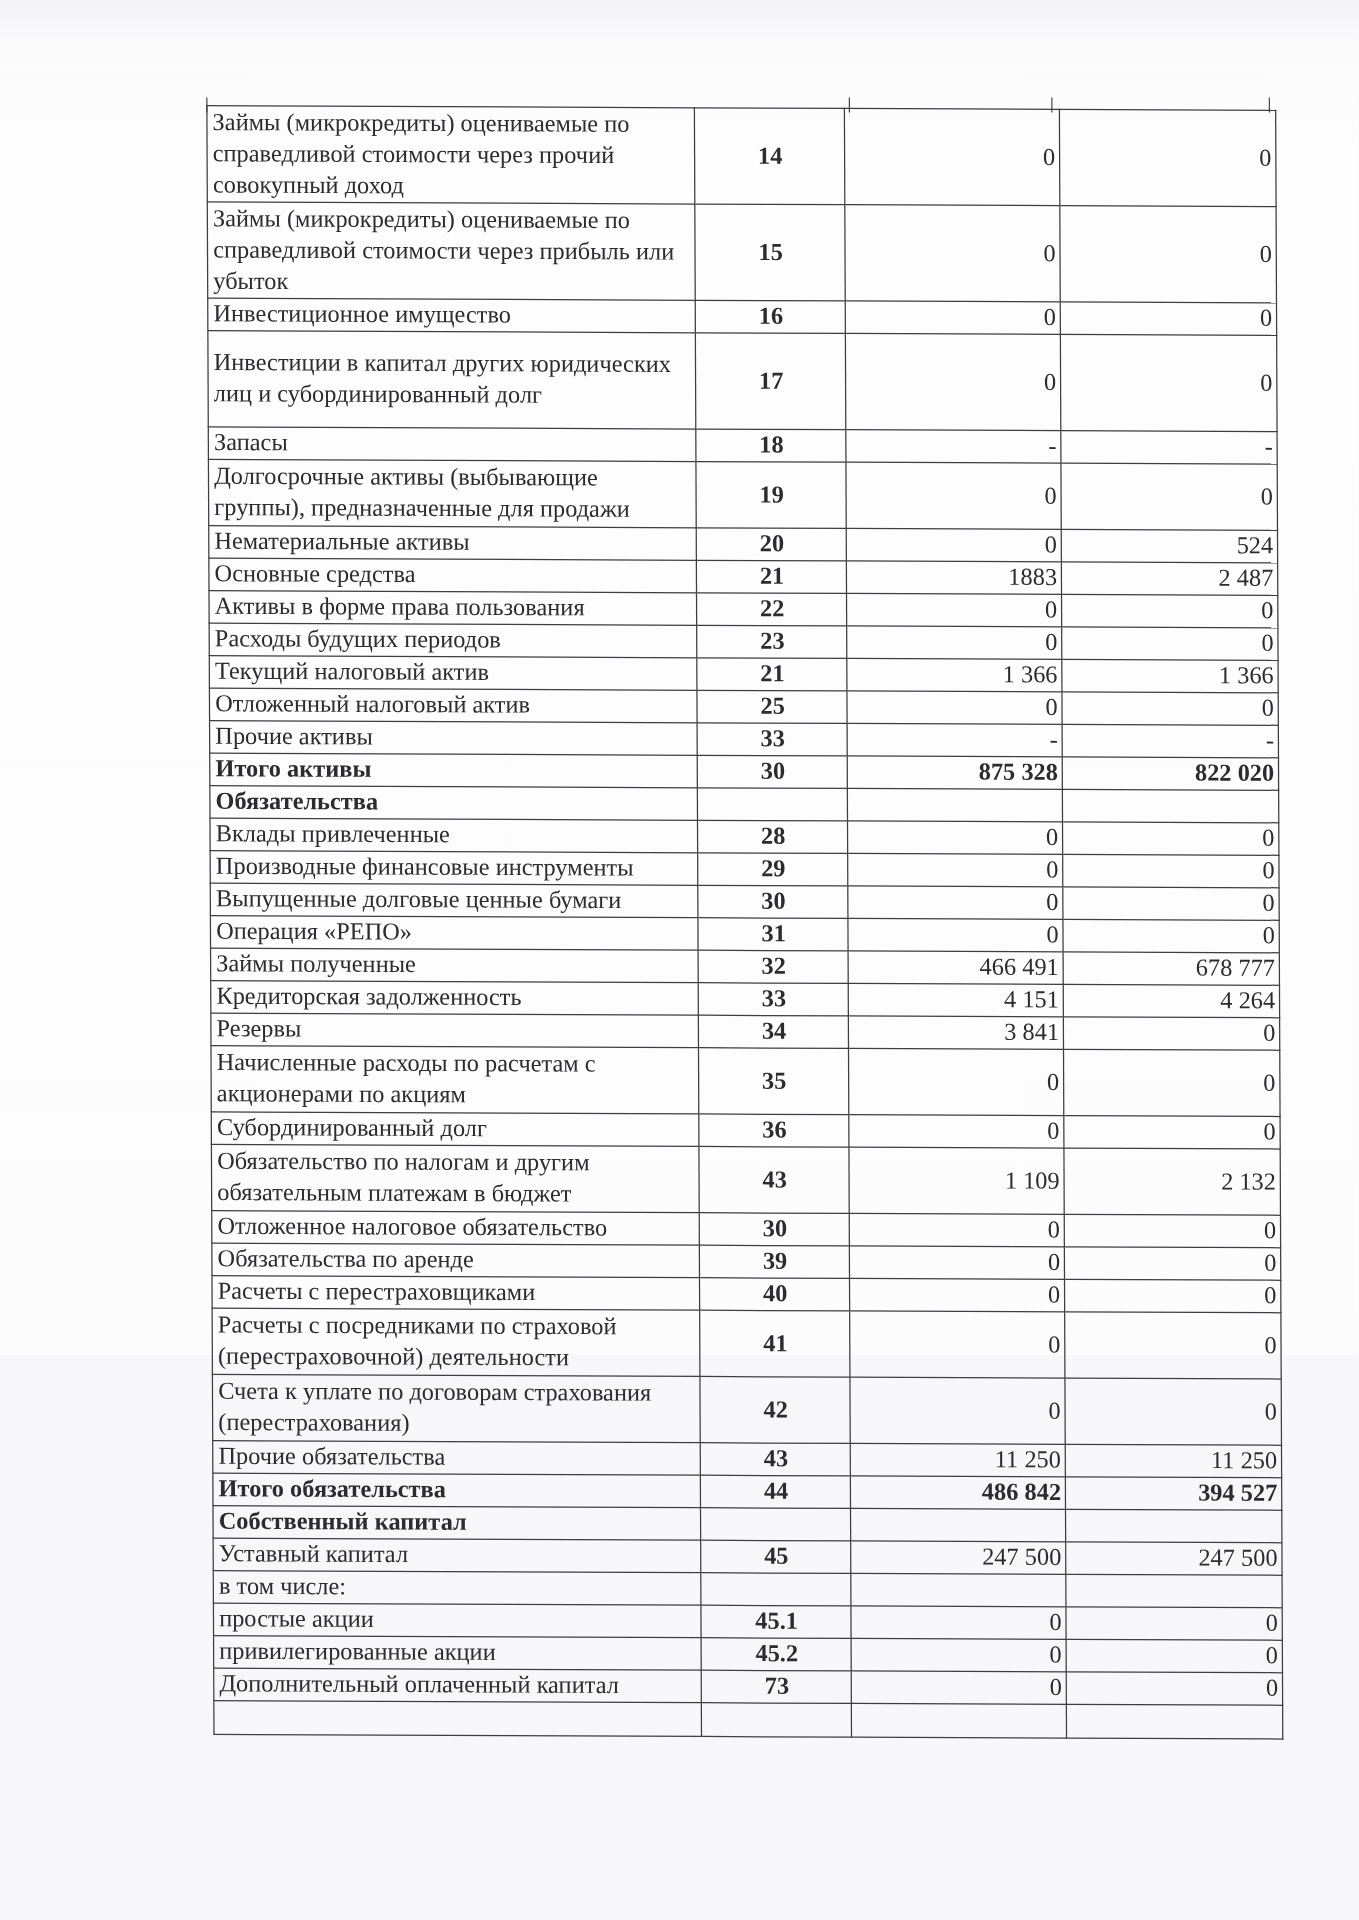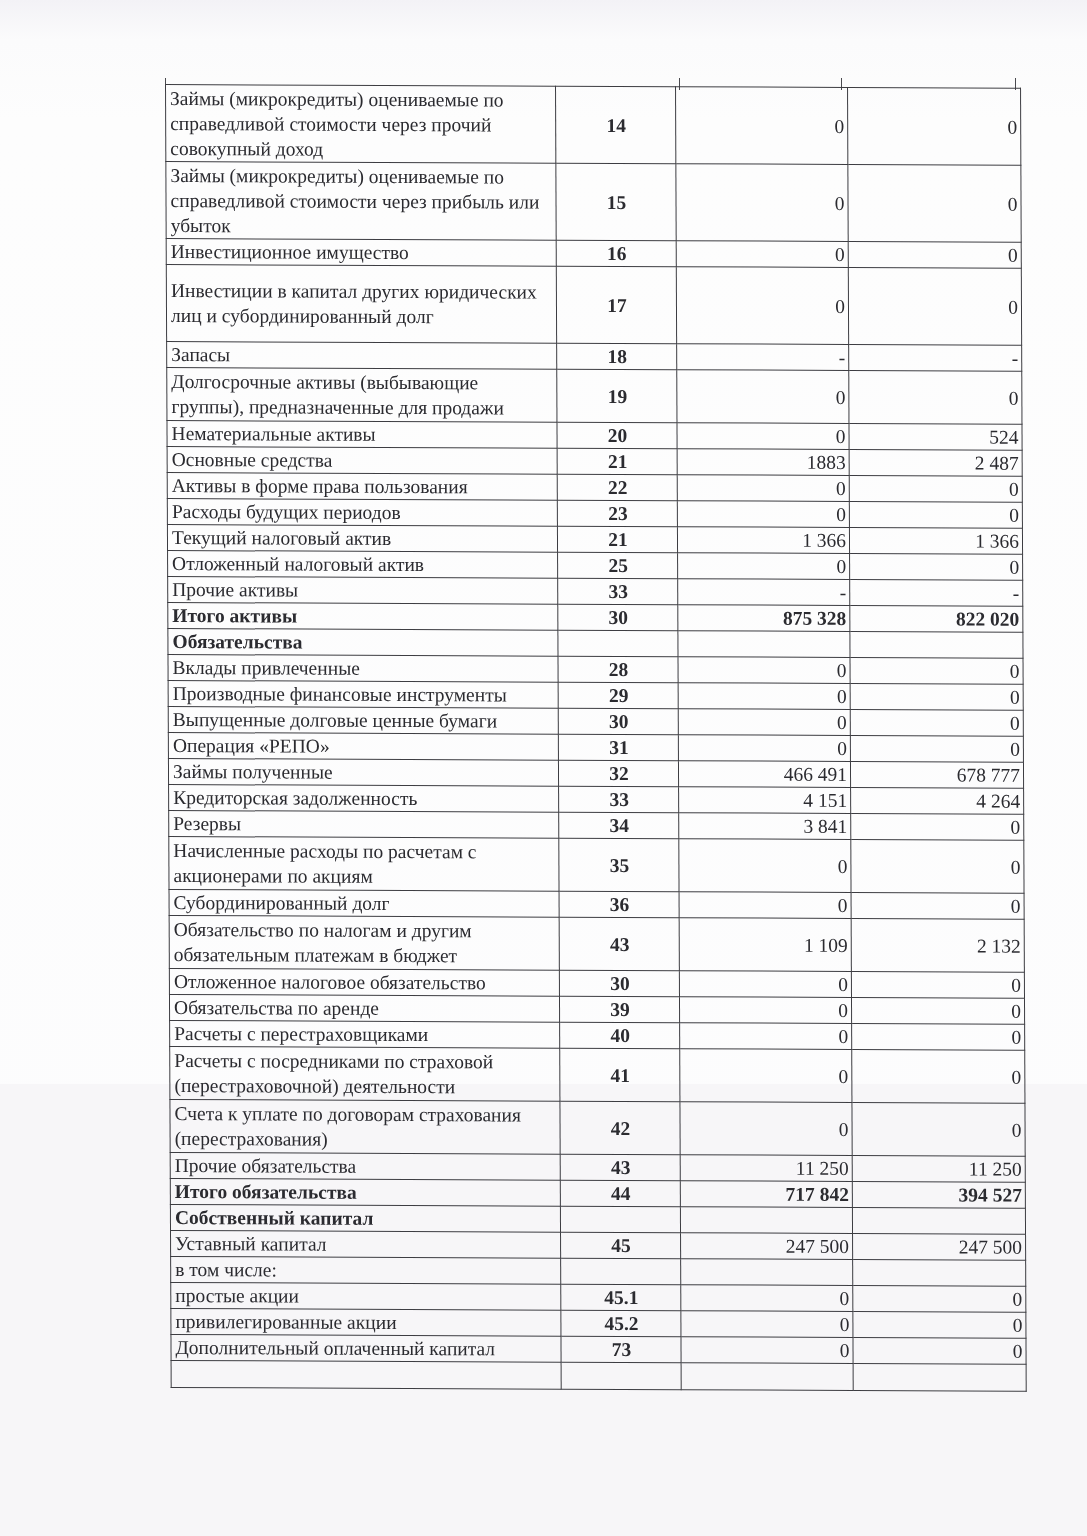--- a/index.html
+++ b/index.html
@@ -252,21 +252,21 @@
         </tr>
         <tr class="h1">
           <td class="name">Прочие обязательства</td>
           <td class="code">43</td>
           <td class="num">11 250</td>
           <td class="num">11 250</td>
         </tr>
         <tr class="h1 bold">
           <td class="name">Итого обязательства</td>
           <td class="code">44</td>
-          <td class="num">717 842</td>
+          <td class="num">486 842</td>
           <td class="num">394 527</td>
         </tr>
         <tr class="h1 section">
           <td class="name">Собственный капитал</td>
           <td class="code"></td>
           <td class="num"></td>
           <td class="num"></td>
         </tr>
         <tr class="h1">
           <td class="name">Уставный капитал</td>

